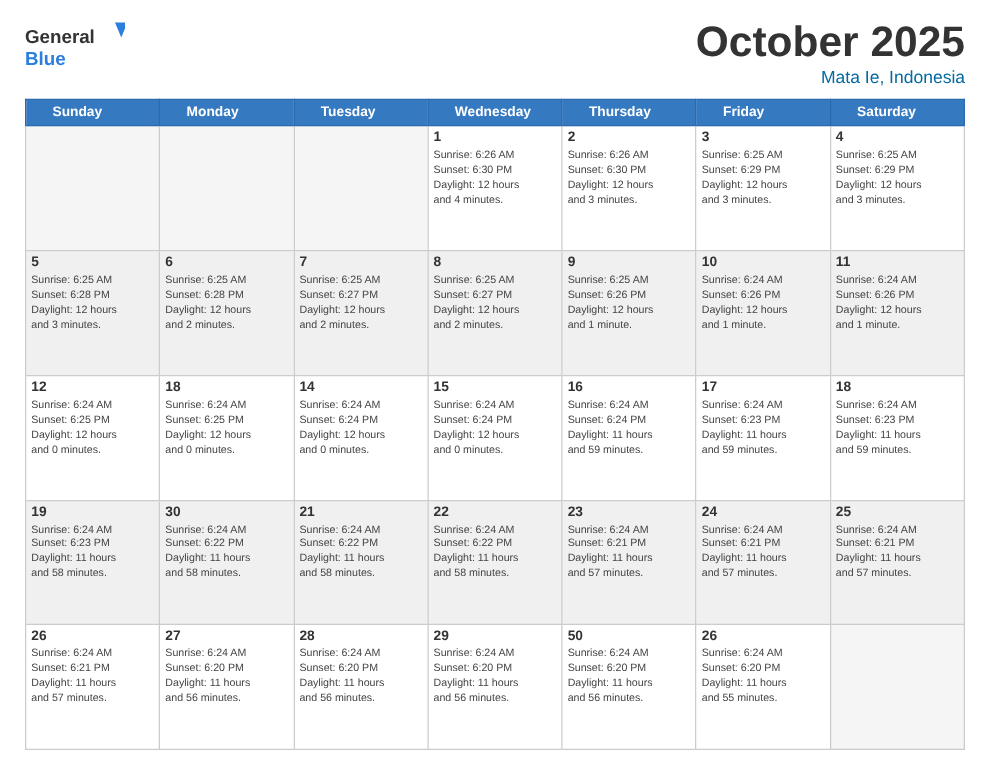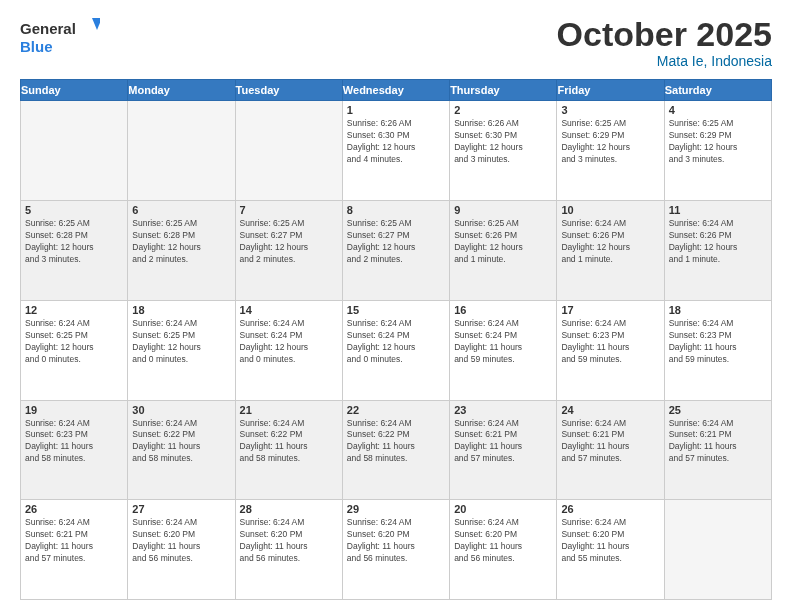--- a/index.html
+++ b/index.html
@@ -46,21 +46,21 @@
       border-collapse: collapse;
       width: 100%;
       table-layout: fixed;
     }
     .calendar th {
       background: #3579c0;
       color: #fff;
       font-size: 11px;
       font-weight: bold;
       text-align: left;
-      padding: 4px 0;
+      padding: 4px 21px;
       border: 1px solid #2a6aad;
     }
     .calendar td {
       vertical-align: top;
       border: 1px solid #ccc;
       padding: 3px 4px;
       font-size: 9px;
       color: #333;
       background: #fff;
     }
@@ -236,21 +236,21 @@
           </td>
           <td>
             <span class="day-number">28</span>
             <div class="day-info">Sunrise: 6:24 AM<br>Sunset: 6:20 PM<br>Daylight: 11 hours<br>and 56 minutes.</div>
           </td>
           <td>
             <span class="day-number">29</span>
             <div class="day-info">Sunrise: 6:24 AM<br>Sunset: 6:20 PM<br>Daylight: 11 hours<br>and 56 minutes.</div>
           </td>
           <td>
-            <span class="day-number">20</span>
+            <span class="day-number">50</span>
             <div class="day-info">Sunrise: 6:24 AM<br>Sunset: 6:20 PM<br>Daylight: 11 hours<br>and 56 minutes.</div>
           </td>
           <td>
             <span class="day-number">26</span>
             <div class="day-info">Sunrise: 6:24 AM<br>Sunset: 6:20 PM<br>Daylight: 11 hours<br>and 55 minutes.</div>
           </td>
           <td class="empty"></td>
         </tr>
       </tbody>
   </table>

